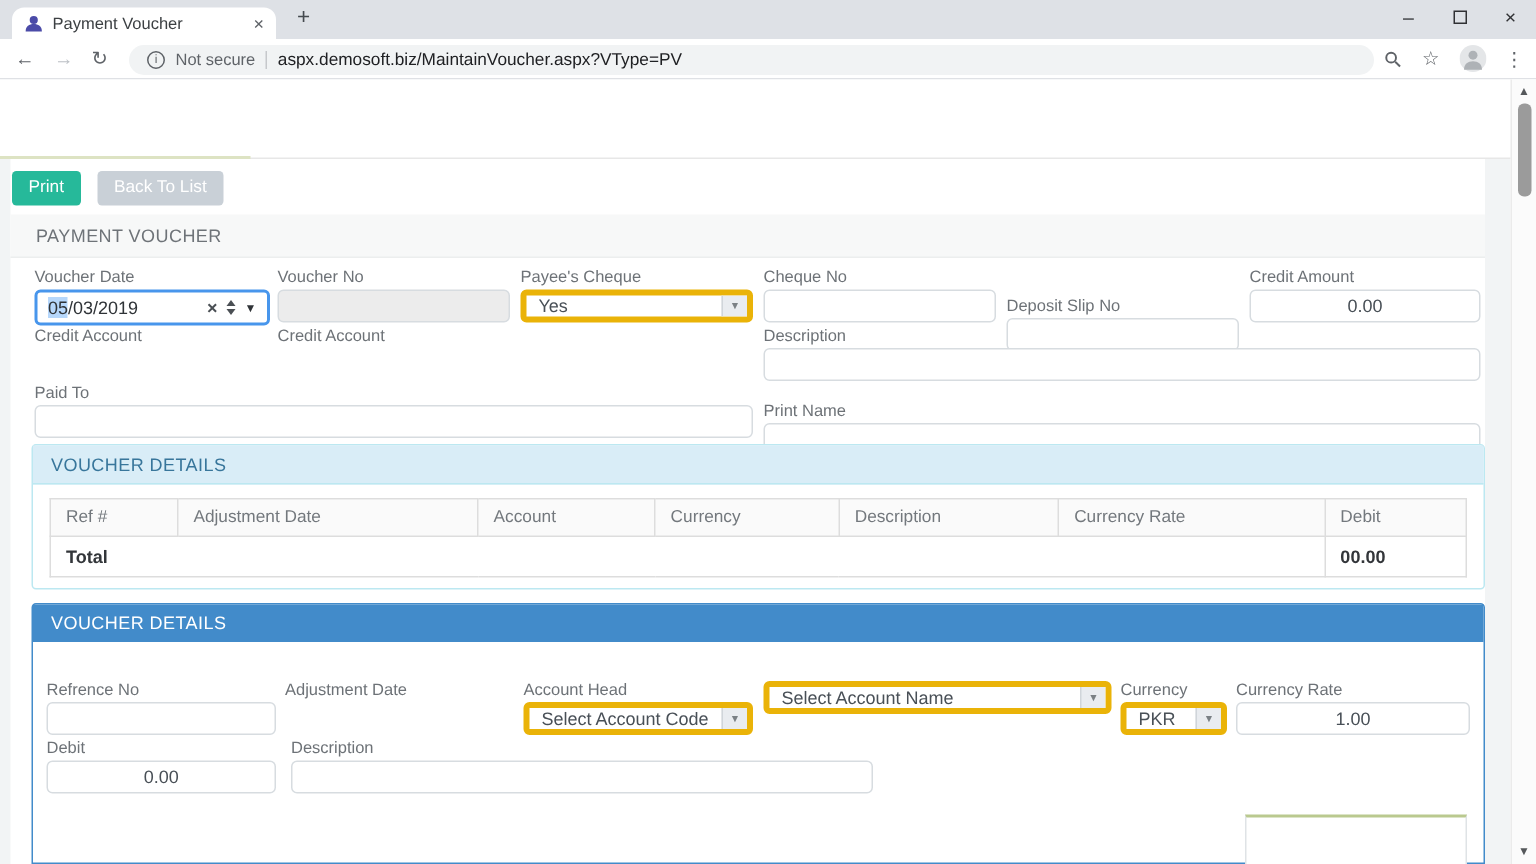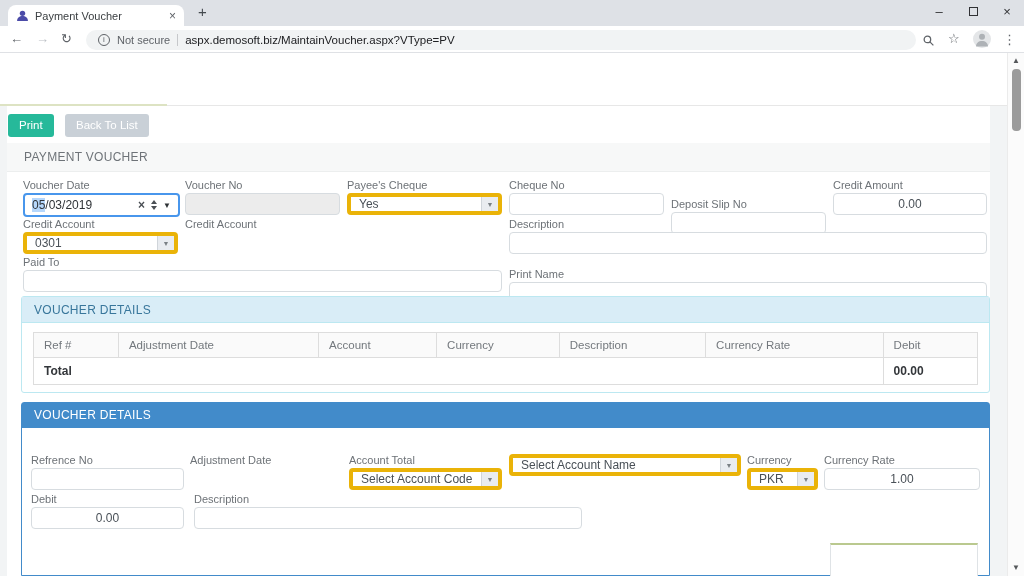--- a/index.html
+++ b/index.html
@@ -225,24 +225,20 @@
     <input class="tin" value="" style="">
   </div>
 
   <div class="field" style="left:833px; top:179px; width:154px;">
     <div class="flabel">Credit Amount</div>
     <input class="tin num" value="0.00" style="">
   </div>
 
   <div class="field" style="left:23px; top:218px; width:155px;">
     <div class="flabel">Credit Account</div>
-    <div class="selbox">
-      <span class="selval">0301</span>
-      <span class="selarr">▼</span>
-    </div>
   </div>
 
   <div class="field" style="left:185px; top:218px; width:317px;">
     <div class="flabel">Credit Account</div>
   </div>
 
   <div class="field" style="left:509px; top:218px; width:478px;">
     <div class="flabel">Description</div>
     <input class="tin" value="" style="">
   </div>
@@ -296,21 +292,21 @@
   <div class="field" style="left:31px; top:454px; width:153px;">
     <div class="flabel">Refrence No</div>
     <input class="tin" value="" style="">
   </div>
 
   <div class="field" style="left:190px; top:454px; width:153px;">
     <div class="flabel">Adjustment Date</div>
   </div>
 
   <div class="field" style="left:349px; top:454px; width:153px;">
-    <div class="flabel">Account Total</div>
+    <div class="flabel">Account Head</div>
     <div class="selbox">
       <span class="selval">Select Account Code</span>
       <span class="selarr">▼</span>
     </div>
   </div>
 
   <div class="field" style="left:509px; top:454px; width:232px;">
     <div class="selbox">
       <span class="selval">Select Account Name</span>
       <span class="selarr">▼</span>

